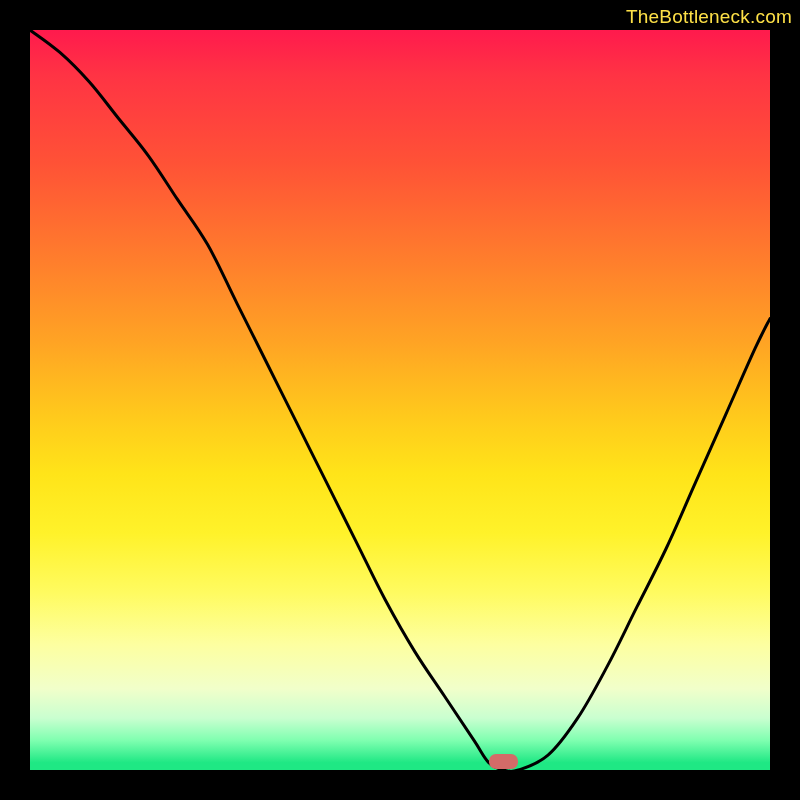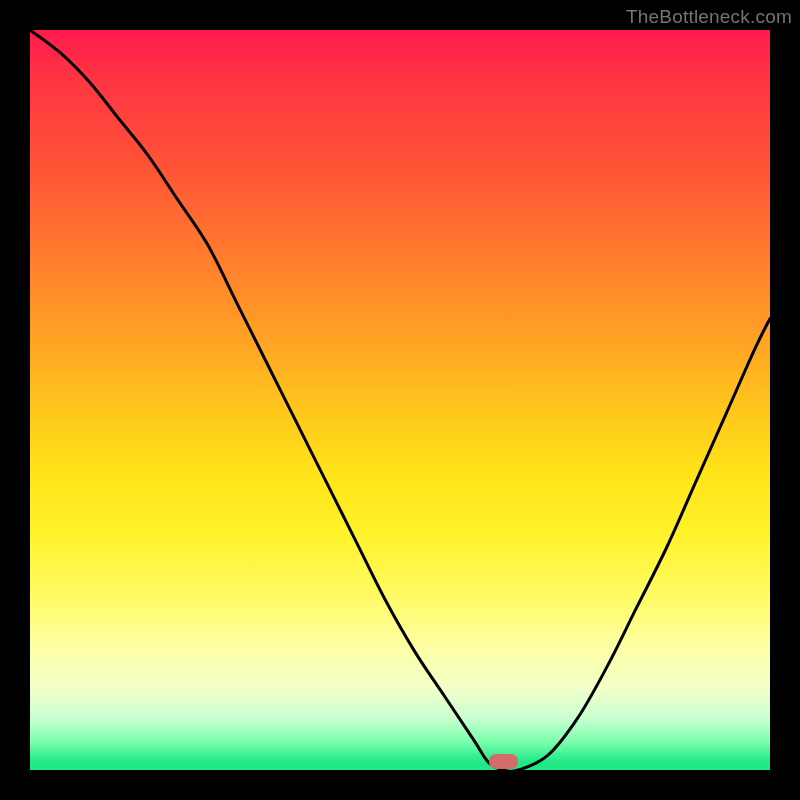--- a/index.html
+++ b/index.html
@@ -42,21 +42,21 @@
       #c9ffd0 93%,
       #7fffb0 96%,
       #1fe884 99%,
       #1fe884 100%
     );
   }
   .watermark {
     position: absolute;
     top: 6px;
     right: 8px;
-    color: #737373;
+    color: #fde047;
     font-size: 19px;
     font-weight: 500;
     letter-spacing: 0.2px;
     user-select: none;
   }
   svg.curve {
     position: absolute;
     left: 0;
     top: 0;
     width: 740px;

